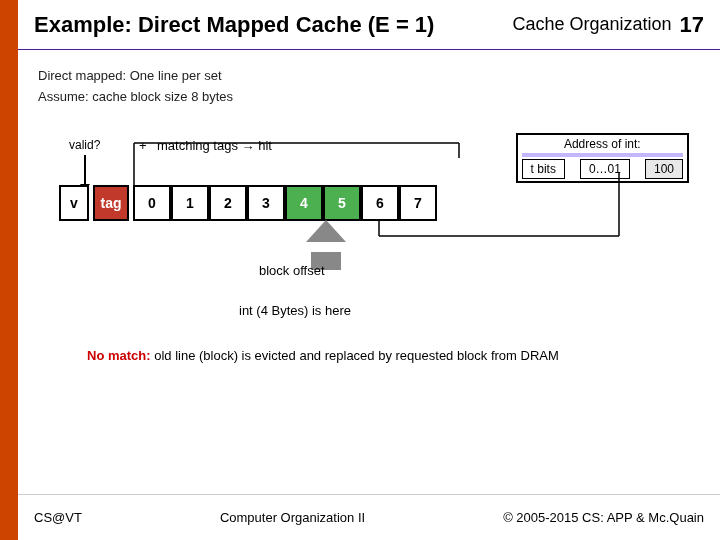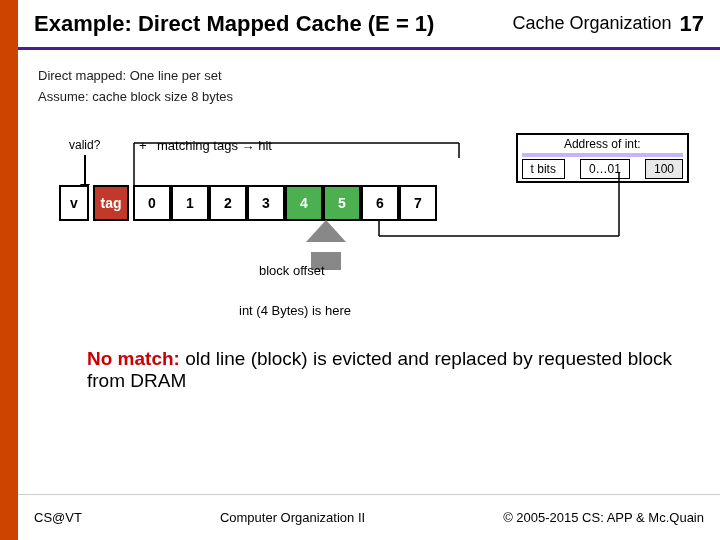--- a/index.html
+++ b/index.html
@@ -26,21 +26,21 @@
     .header {
       position: absolute;
       left: 18px; top: 0;
       width: 702px;
       height: 50px;
       background: #fff;
       display: flex;
       align-items: center;
       justify-content: space-between;
       padding: 0 16px;
-      border-bottom: 3px solid #4c1d95;
+      border-bottom: 1px solid #4c1d95;
     }
 
     .header-title {
       font-size: 22px;
       font-weight: bold;
       color: #000;
     }
 
     .header-right {
       display: flex;
@@ -241,21 +241,21 @@
       position: absolute;
       left: 200px; top: 175px;
       font-size: 13px;
       color: #000;
     }
 
     
     .no-match-section {
       position: absolute;
       left: 20px; top: 220px;
-      font-size: 19px;
+      font-size: 13px;
       color: #000;
       width: 640px;
       padding-left: 28px;
     }
 
     .no-match-keyword {
       color: #cc0000;
       font-weight: bold;
     }
 

